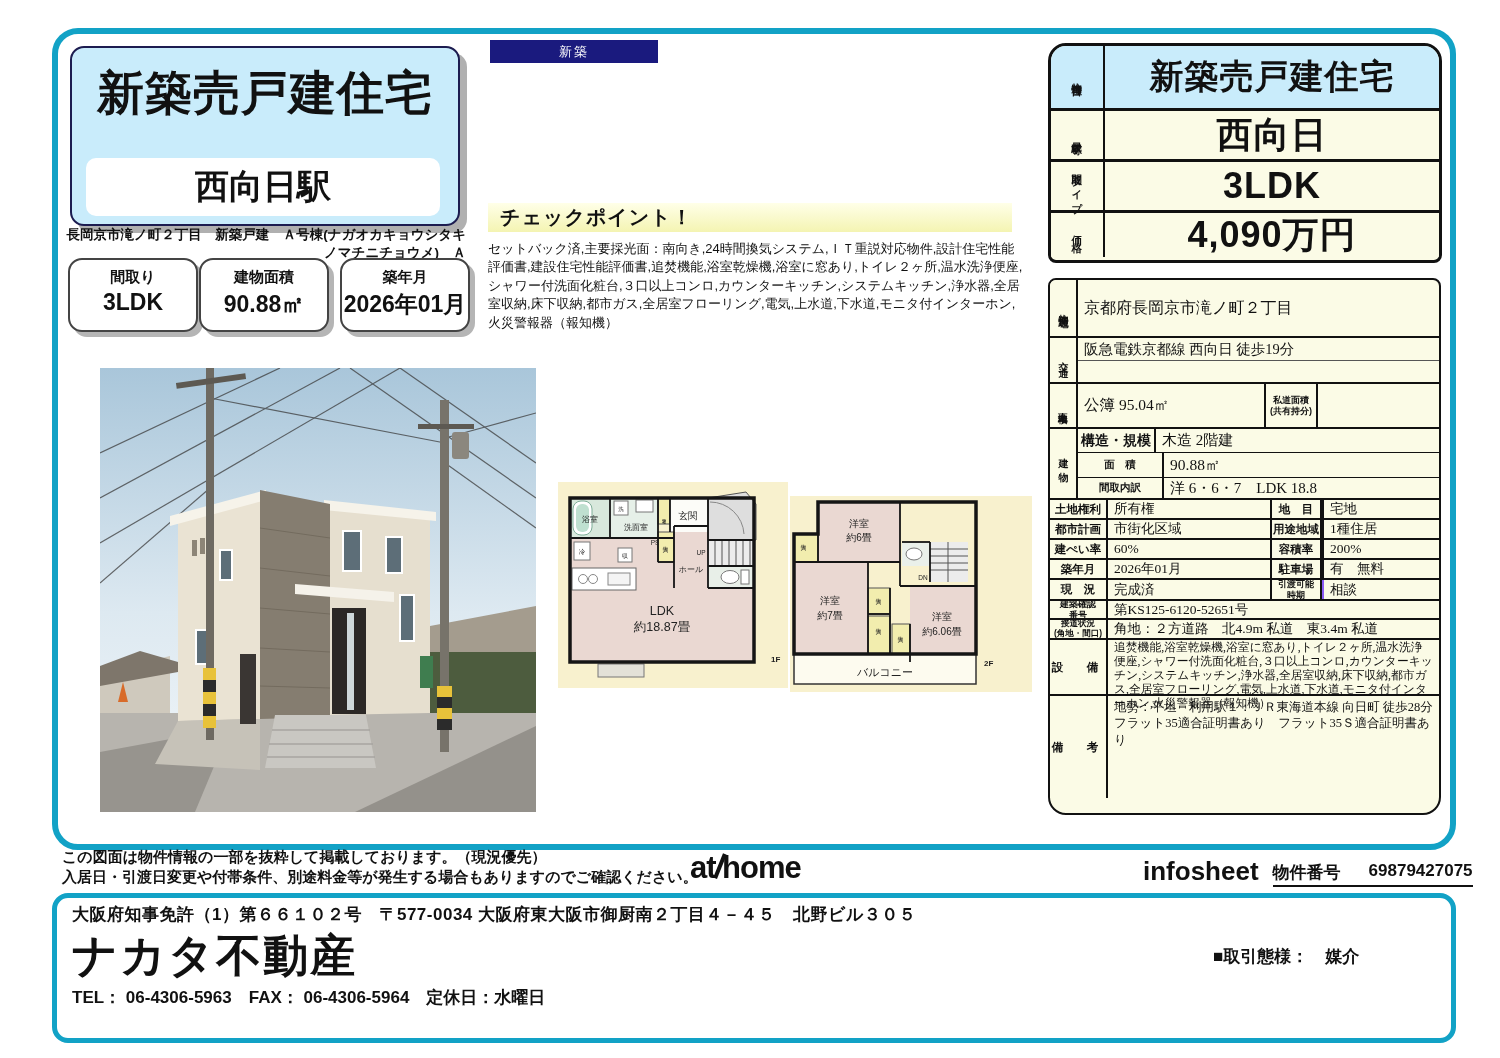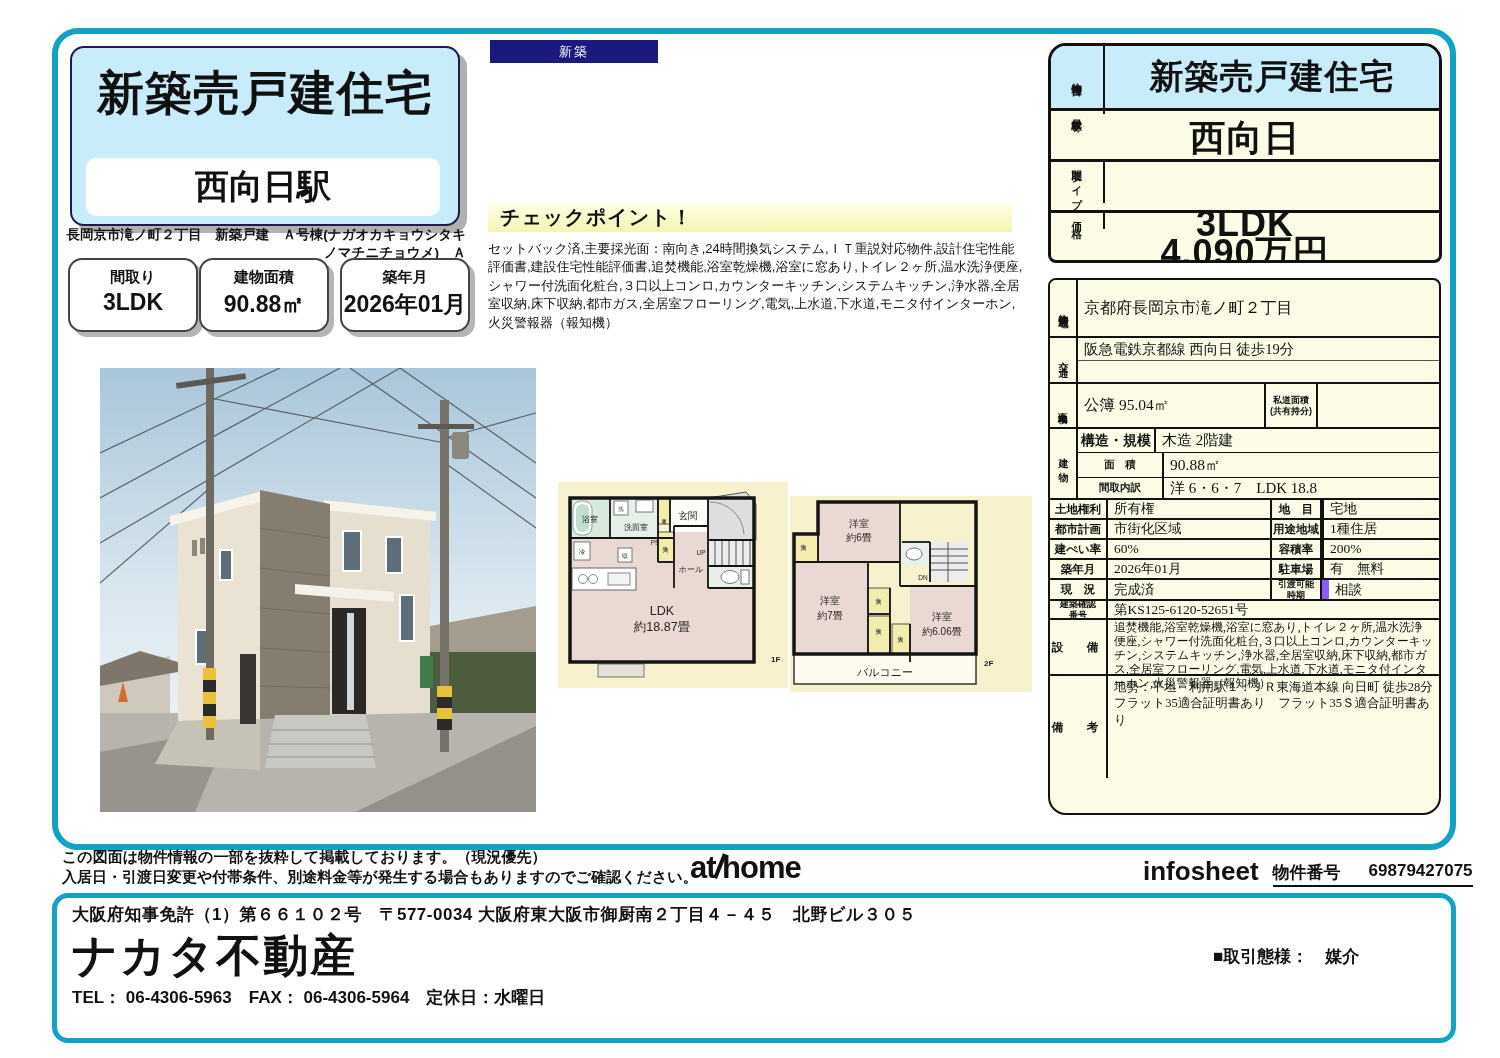--- a/index.html
+++ b/index.html
@@ -22,21 +22,21 @@
   .spec-box .vl{font-size:23px;font-weight:bold;margin-top:2px;}
   
   .badge-new{left:490px;top:40px;width:168px;height:23px;background:#1a1a7e;color:#fff;font-size:13px;display:flex;align-items:center;justify-content:center;letter-spacing:2px;}
   .cp-title{left:488px;top:203px;width:524px;height:29px;background:linear-gradient(180deg,#ffffe8 0%,#f4f4b2 100%);font-size:20px;font-weight:bold;display:flex;align-items:center;padding-left:12px;box-sizing:border-box;letter-spacing:1px;}
   .cp-text{left:488px;top:240px;width:536px;font-size:13px;line-height:1.42;}
   
   .fp{background:#f8f1ce;}
   
   .price-table{left:1048px;top:43px;width:388px;height:214px;border:3px solid #111;border-radius:18px 18px 8px 8px;overflow:hidden;background:#fbfbe6;}
   .p-row{display:flex;box-sizing:border-box;}
-  .p-row + .p-row{border-top:3px solid #111;flex-direction:column;}
+  .p-row + .p-row{border-top:3px solid #111;}
   .p-label{width:54px;box-sizing:border-box;border-right:2.5px solid #111;display:flex;align-items:center;justify-content:center;font-size:10.5px;font-weight:bold;}
   .p-val{flex:1;display:flex;align-items:center;justify-content:center;font-size:36px;font-weight:bold;letter-spacing:1px;}
   .bg-blue{background:#c9ecfb;}
   .bg-cream{background:#fbfbe6;}
   .vtext{writing-mode:vertical-rl;text-orientation:upright;letter-spacing:1px;line-height:1;}
   
   .detail-table{left:1048px;top:278px;width:389px;height:533px;border:2.5px solid #111;border-radius:8px 8px 18px 18px;overflow:hidden;background:#fbfbe6;font-size:13px;}
   .d-row{display:flex;box-sizing:border-box;}
   .d-row + .d-row{border-top:2px solid #111;}
   .d-lab{box-sizing:border-box;border-right:2px solid #111;display:flex;align-items:center;justify-content:center;font-weight:bold;background:#fbfbe6;text-align:center;}
@@ -386,29 +386,34 @@
     <div class="d-lab" style="width:58px;font-size:11.5px;">築年月</div>
     <div class="d-val" style="width:164px;font-size:13.5px;border-right:2px solid #111;">2026年01月</div>
     <div class="d-lab" style="width:50px;font-size:11.5px;">駐車場</div>
     <div class="d-val" style="flex:1;font-size:13.5px;border-left:2px solid #111;">有　無料</div>
   </div>
   <div class="d-row" style="height:21px;">
     <div class="d-lab" style="width:58px;font-size:11.5px;">現　況</div>
     <div class="d-val" style="width:164px;font-size:13.5px;border-right:2px solid #111;">完成済</div>
     <div class="d-lab pre" style="width:50px;font-size:9px;">引渡可能
 時期</div>
-    <div class="d-val" style="flex:1;font-size:13.5px;border-left:7px solid #8b5cf6;">相談</div>
+    <div class="d-val" style="flex:1;font-size:13.5px;border-left:2px solid #8b5cf6;">相談</div>
   </div>
 
   <div class="d-row" style="height:19px;">
     <div class="d-lab pre" style="width:58px;font-size:9px;">建築確認
 番号</div>
     <div class="d-val" style="flex:1;font-size:13.5px;">第KS125-6120-52651号</div>
   </div>
 
+  <div class="d-row" style="height:20px;">
+    <div class="d-lab pre" style="width:58px;font-size:8.5px;">接道状況
+(角地・間口)</div>
+    <div class="d-val" style="flex:1;font-size:13.5px;">角地：２方道路　北4.9m 私道　東3.4m 私道</div>
+  </div>
 
   <div class="d-row" style="height:56px;">
     <div class="d-lab" style="width:58px;font-size:11.5px;letter-spacing:6px;">設　備</div>
     <div class="d-val" style="flex:1;font-size:11.8px;line-height:1.18;align-items:flex-start;padding-top:1px;">追焚機能,浴室乾燥機,浴室に窓あり,トイレ２ヶ所,温水洗浄便座,シャワー付洗面化粧台,３口以上コンロ,カウンターキッチン,システムキッチン,浄水器,全居室収納,床下収納,都市ガス,全居室フローリング,電気,上水道,下水道,モニタ付インターホン,火災警報器（報知機）</div>
   </div>
 
   <div class="d-row" style="flex:1;height:104px;">
     <div class="d-lab" style="width:58px;font-size:11.5px;letter-spacing:6px;">備　考</div>
     <div class="d-val" style="flex:1;font-size:12.5px;line-height:1.3;align-items:flex-start;padding-top:3px;">地勢：平坦　利用駅１：ＪＲ東海道本線 向日町 徒歩28分　フラット35適合証明書あり　フラット35Ｓ適合証明書あり</div>
   </div>

